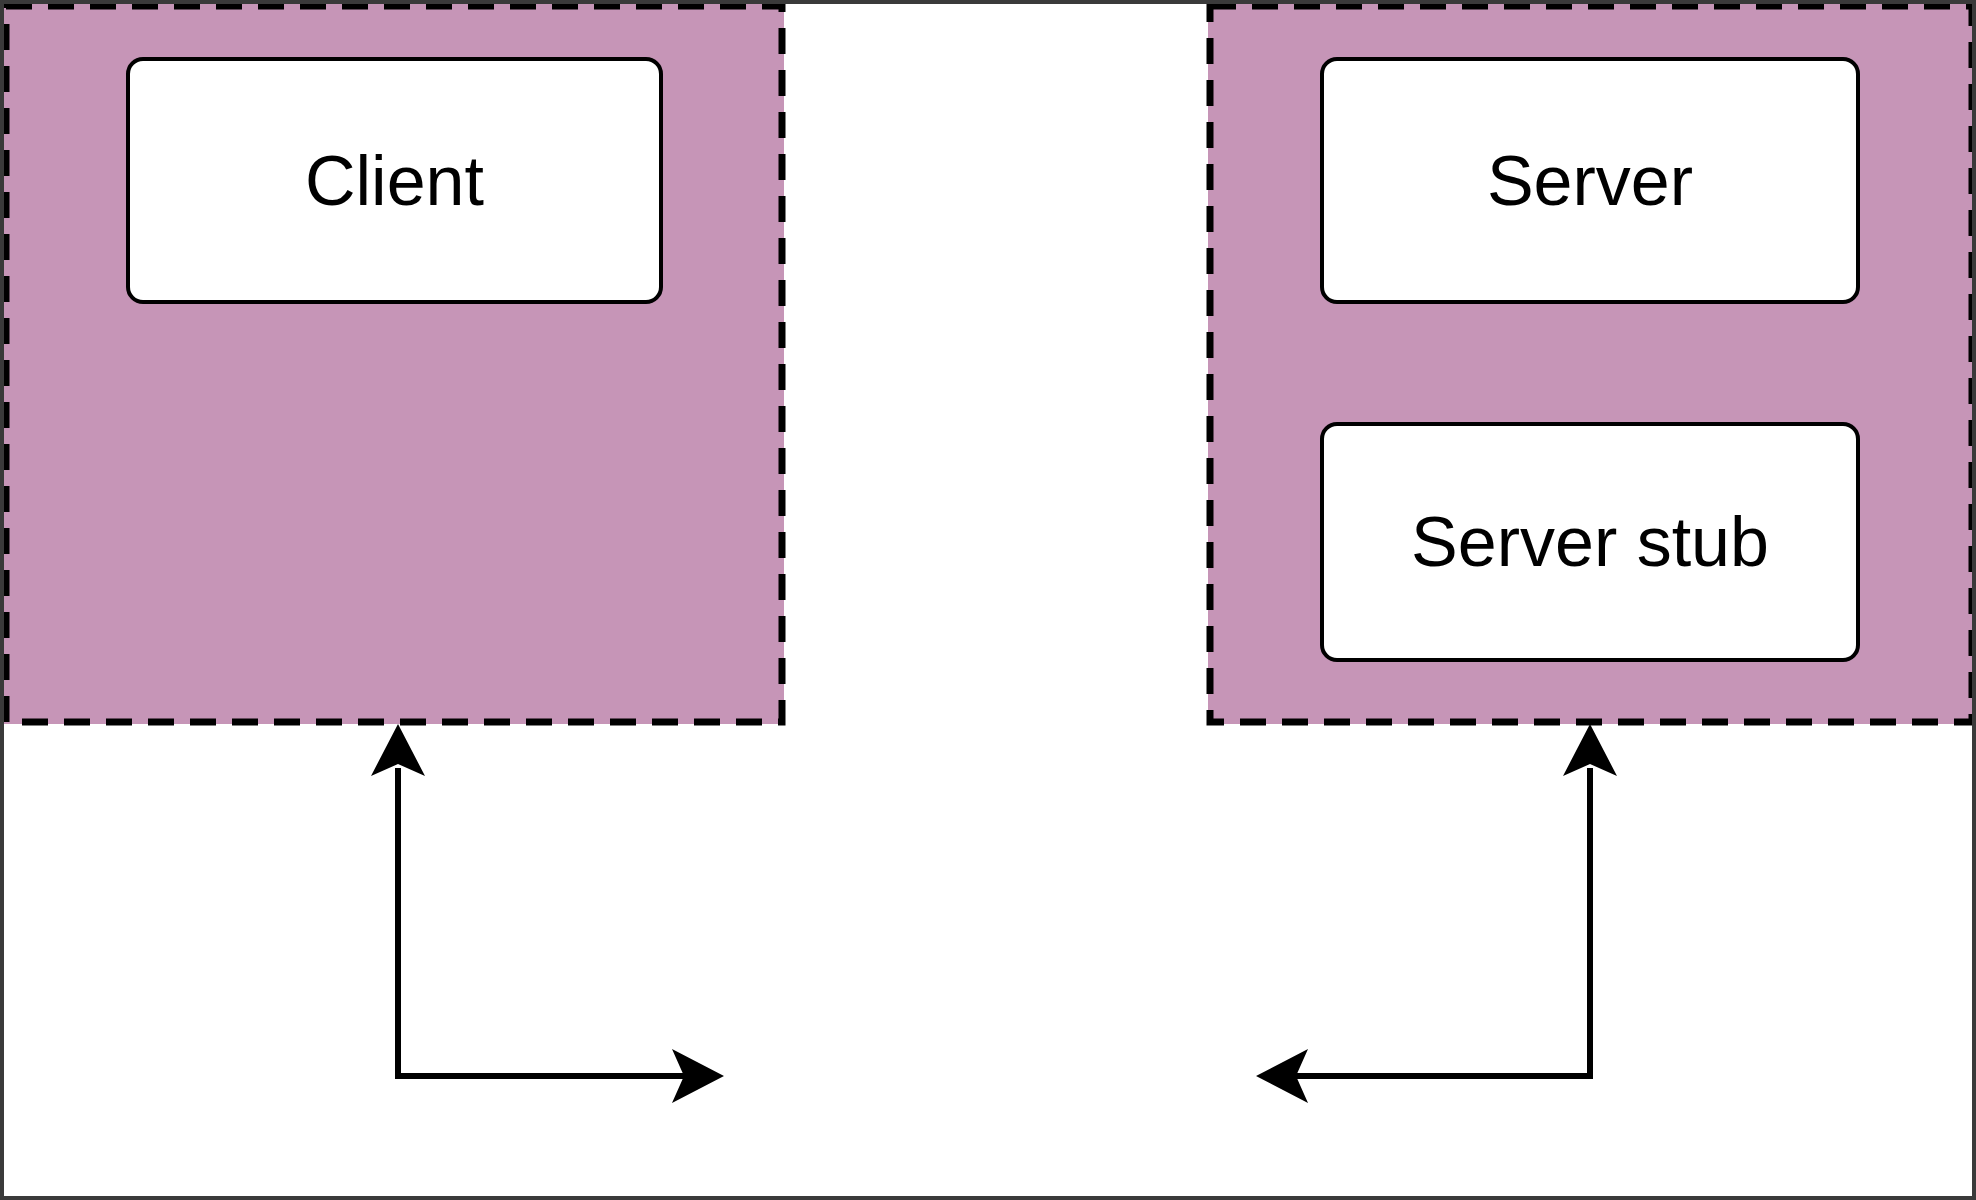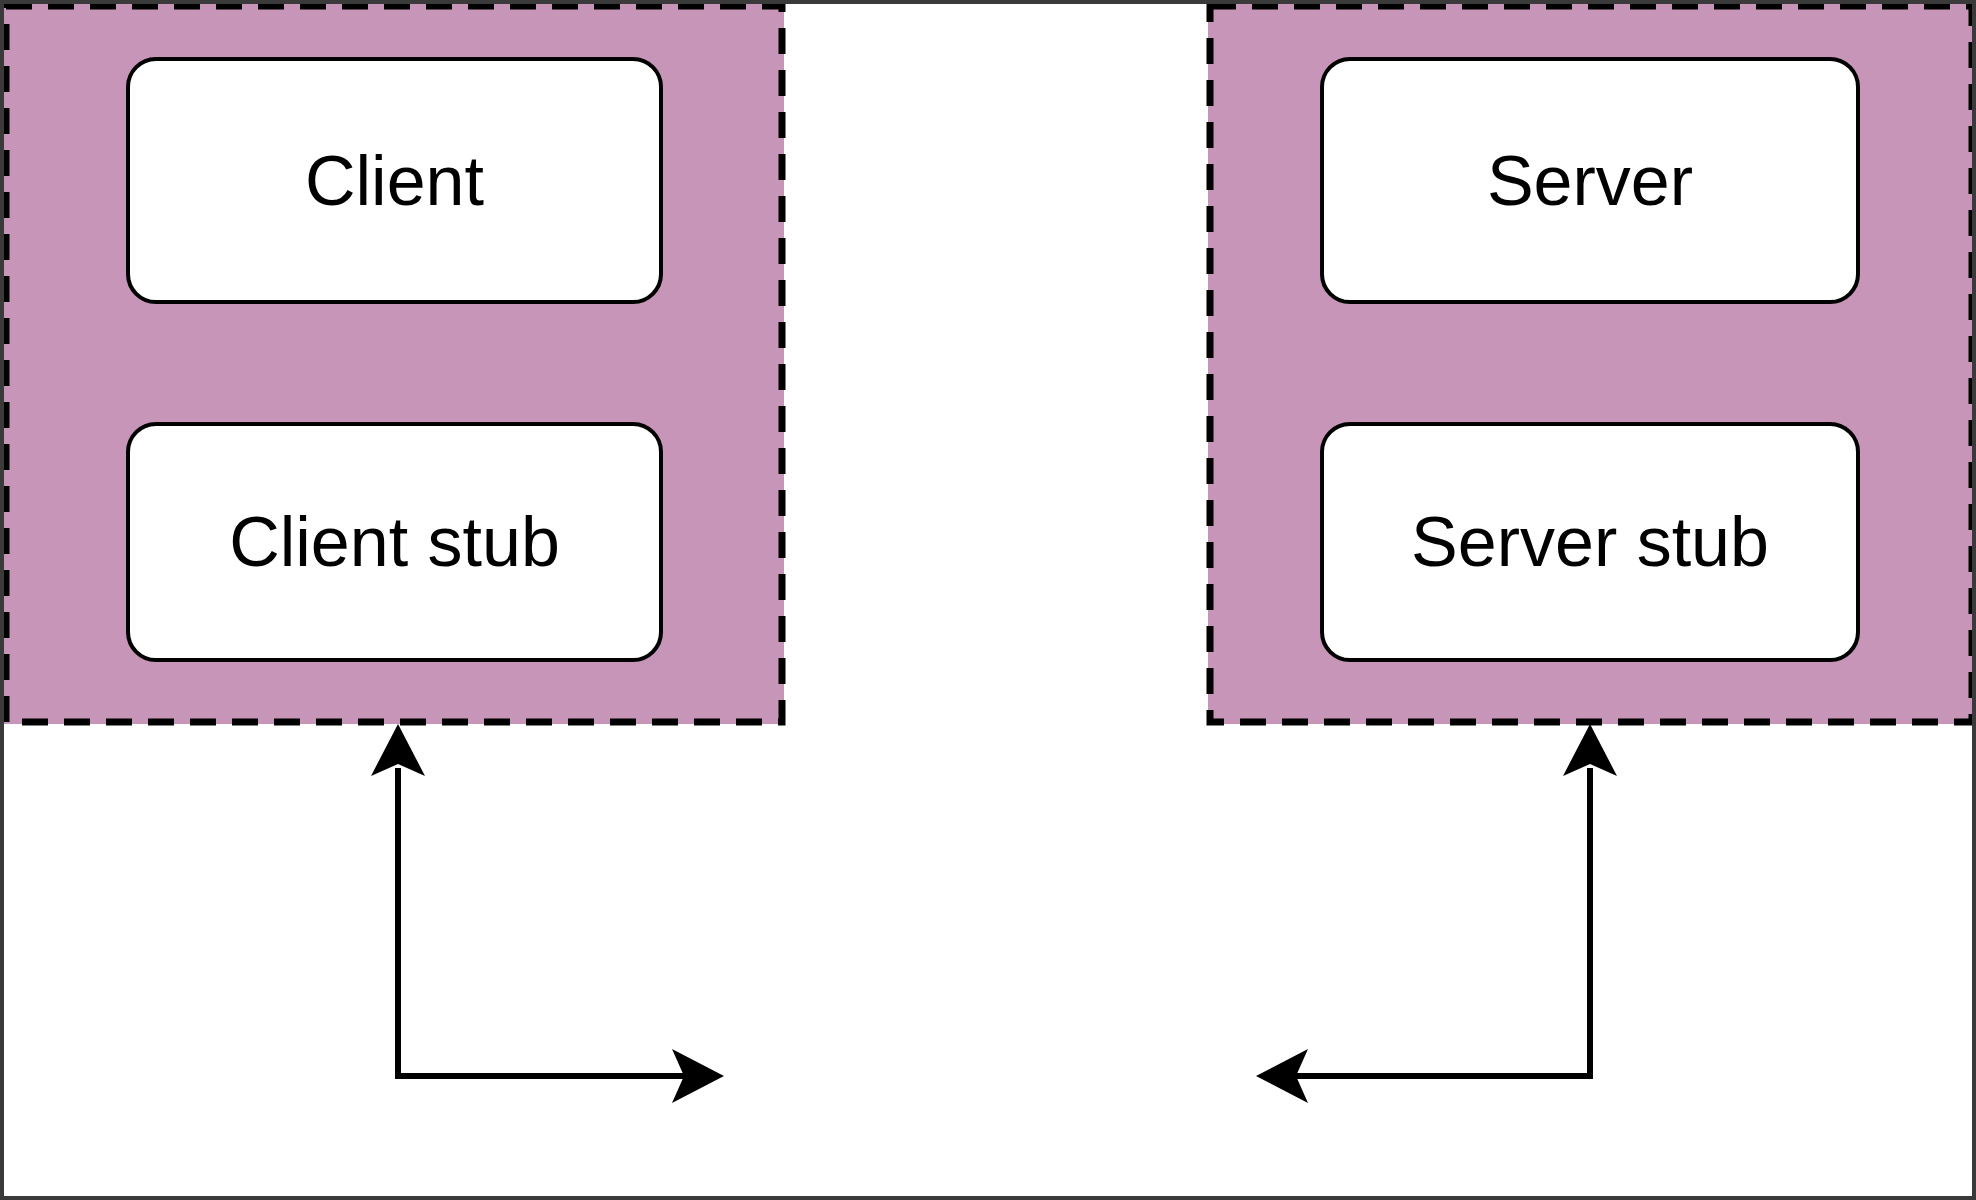--- a/index.html
+++ b/index.html
@@ -24,21 +24,21 @@
   .group{
     position:absolute;
     background:var(--group-fill);
   }
   .group.left{ left:-2px; top:-2px; width:782px;  height:722px; }
   .group.right{ left:1204px; top:-2px; width:770px; height:722px; }
   .node{
     position:absolute;
     background:var(--node-fill);
     border:4px solid var(--stroke);
-    border-radius:30px;
+    border-radius:17px;
     display:flex;align-items:center;justify-content:center;
     font-size:70px;
     line-height:1.2;
     white-space:nowrap;
   }
   .node.client      { left:122px;  top:53px;  width:537px; height:247px; }
   .node.client-stub { left:122px;  top:418px; width:537px; height:240px; }
   .node.server      { left:1316px; top:53px;  width:540px; height:247px; }
   .node.server-stub { left:1316px; top:418px; width:540px; height:240px;align-items:center; }
   .node.rpc{
@@ -60,23 +60,20 @@
 <body>
 
 <div class="canvas">
 
   <div class="group left"></div>
   <div class="group right"></div>
 
   <div class="node client">
     <span>Client</span>
   </div>
-  <div class="node client-stub">
-    <span>Client stub</span>
-  </div>
 
   <div class="node server">
     <span>Server</span>
   </div>
   <div class="node server-stub">
     <span>Server stub</span>
   </div>
 
 
   <svg class="overlay" viewBox="0 0 1968 1192">

